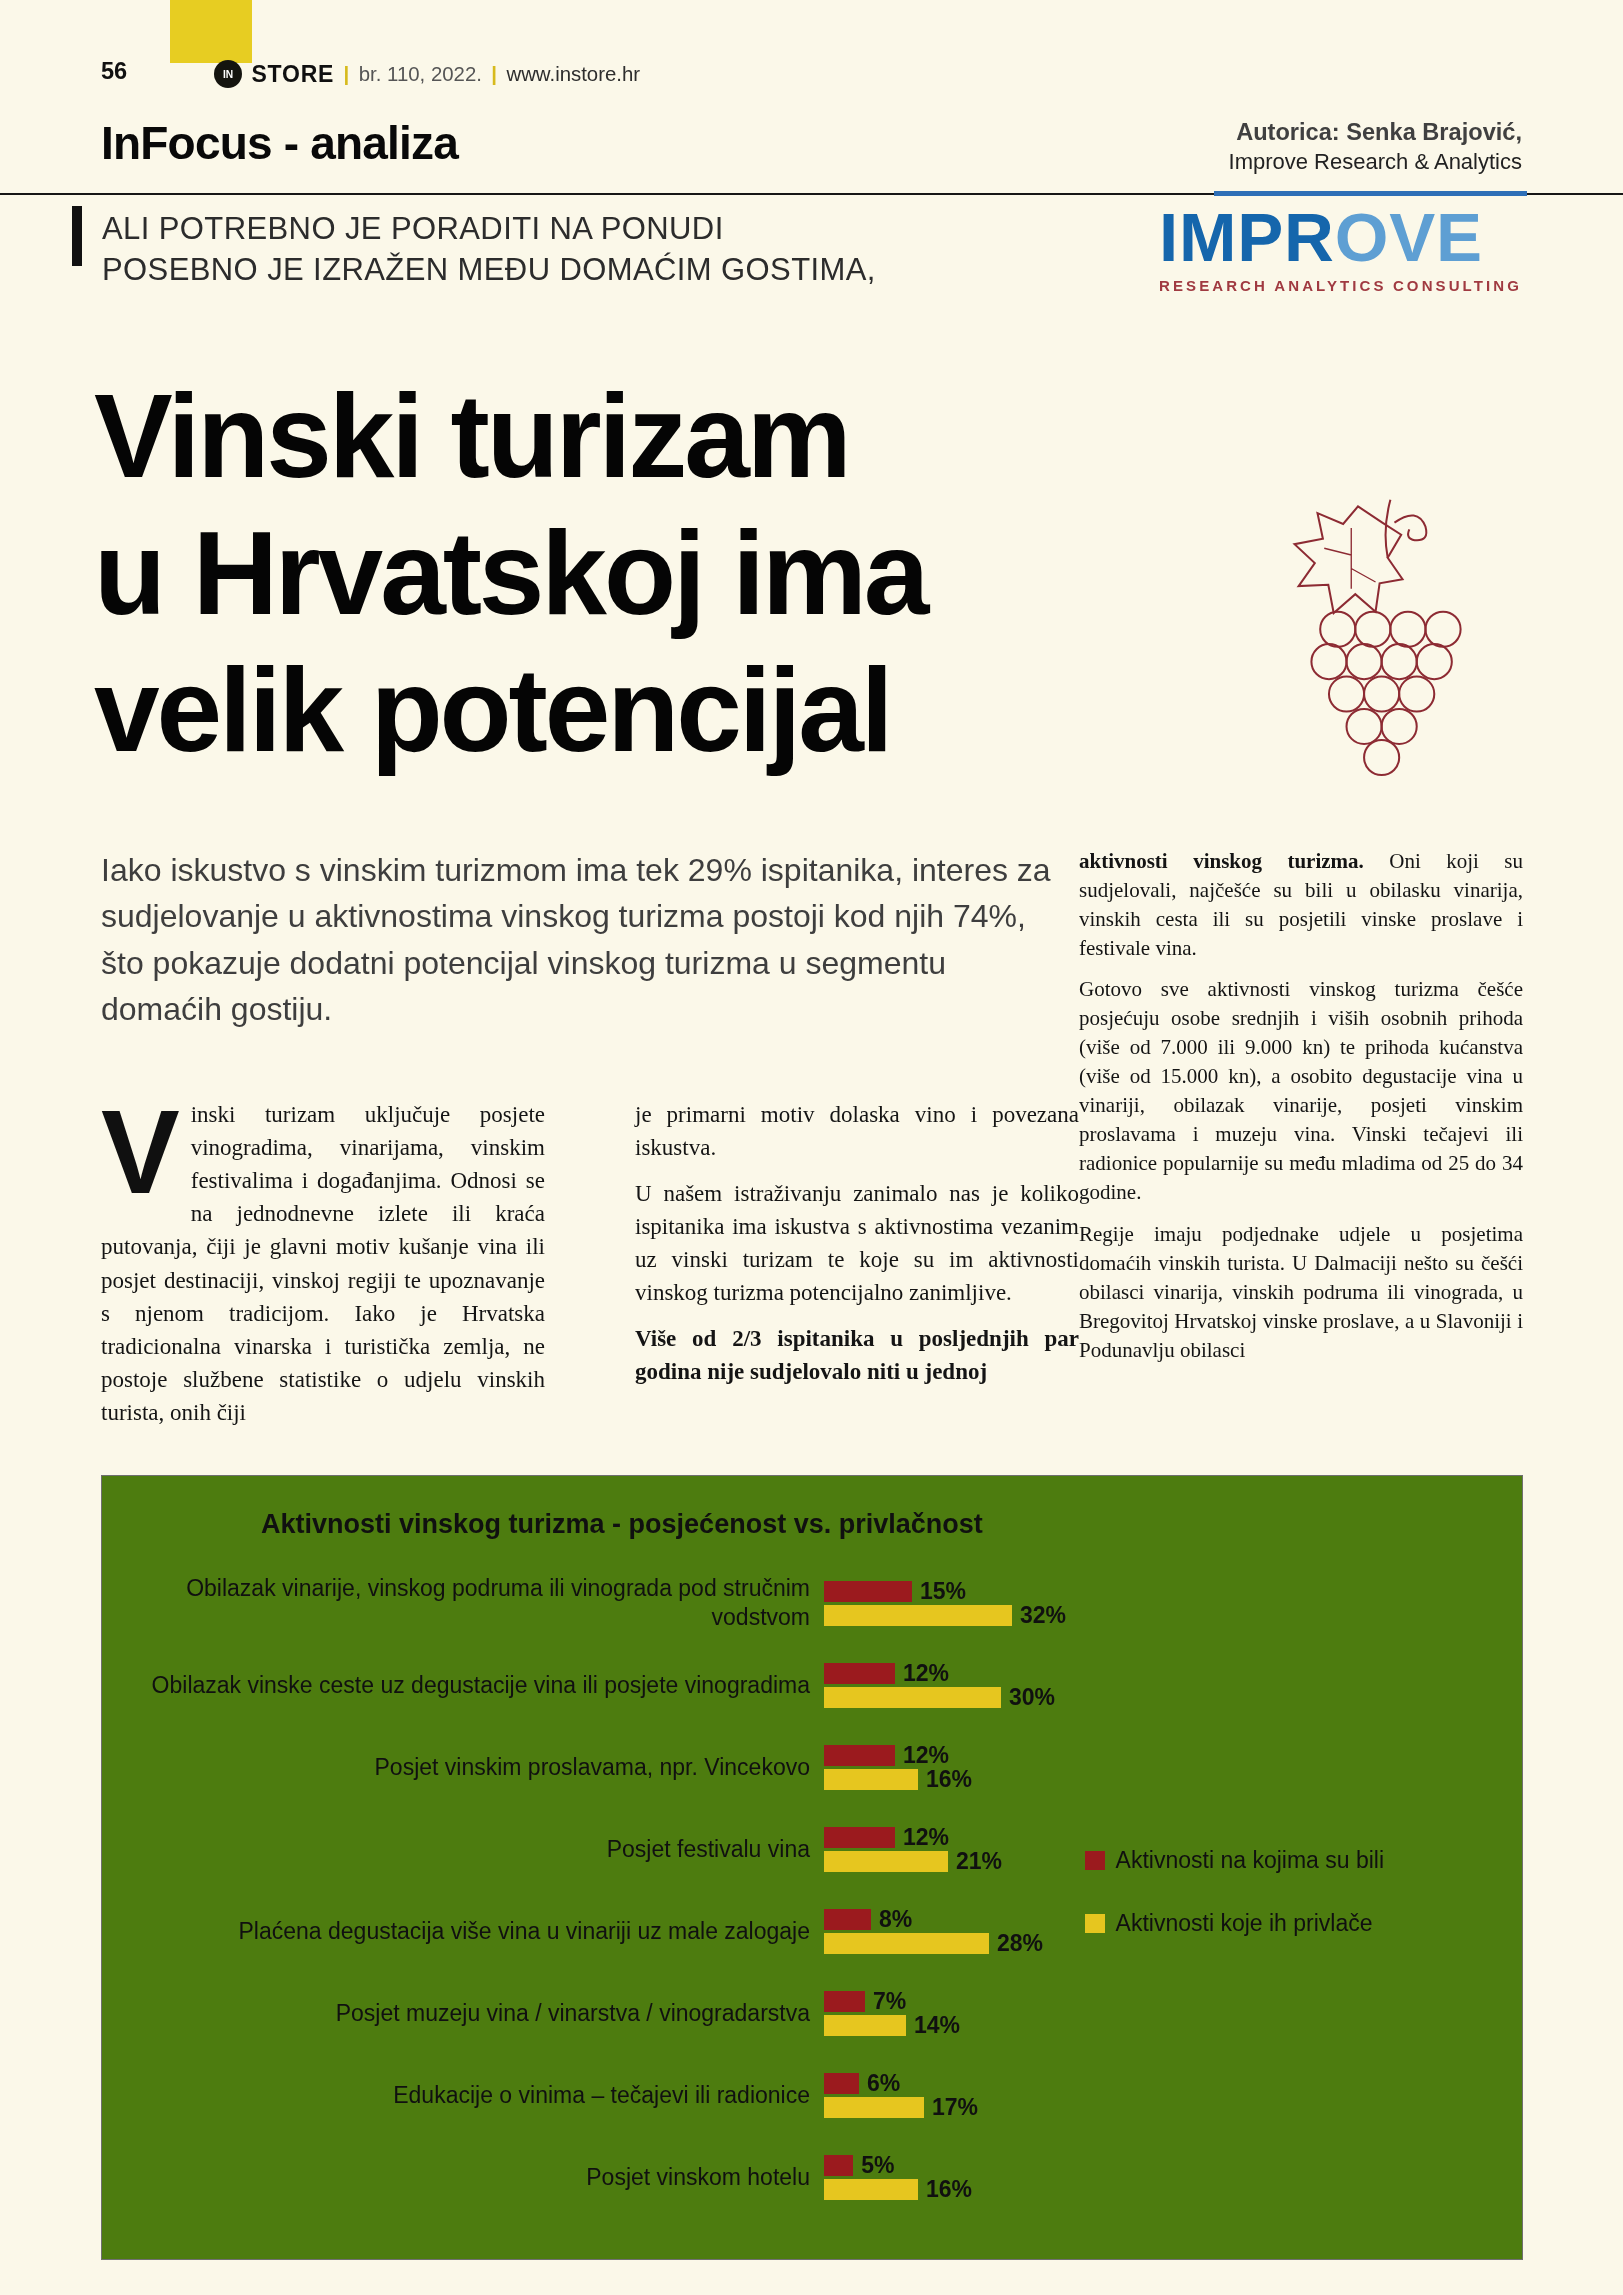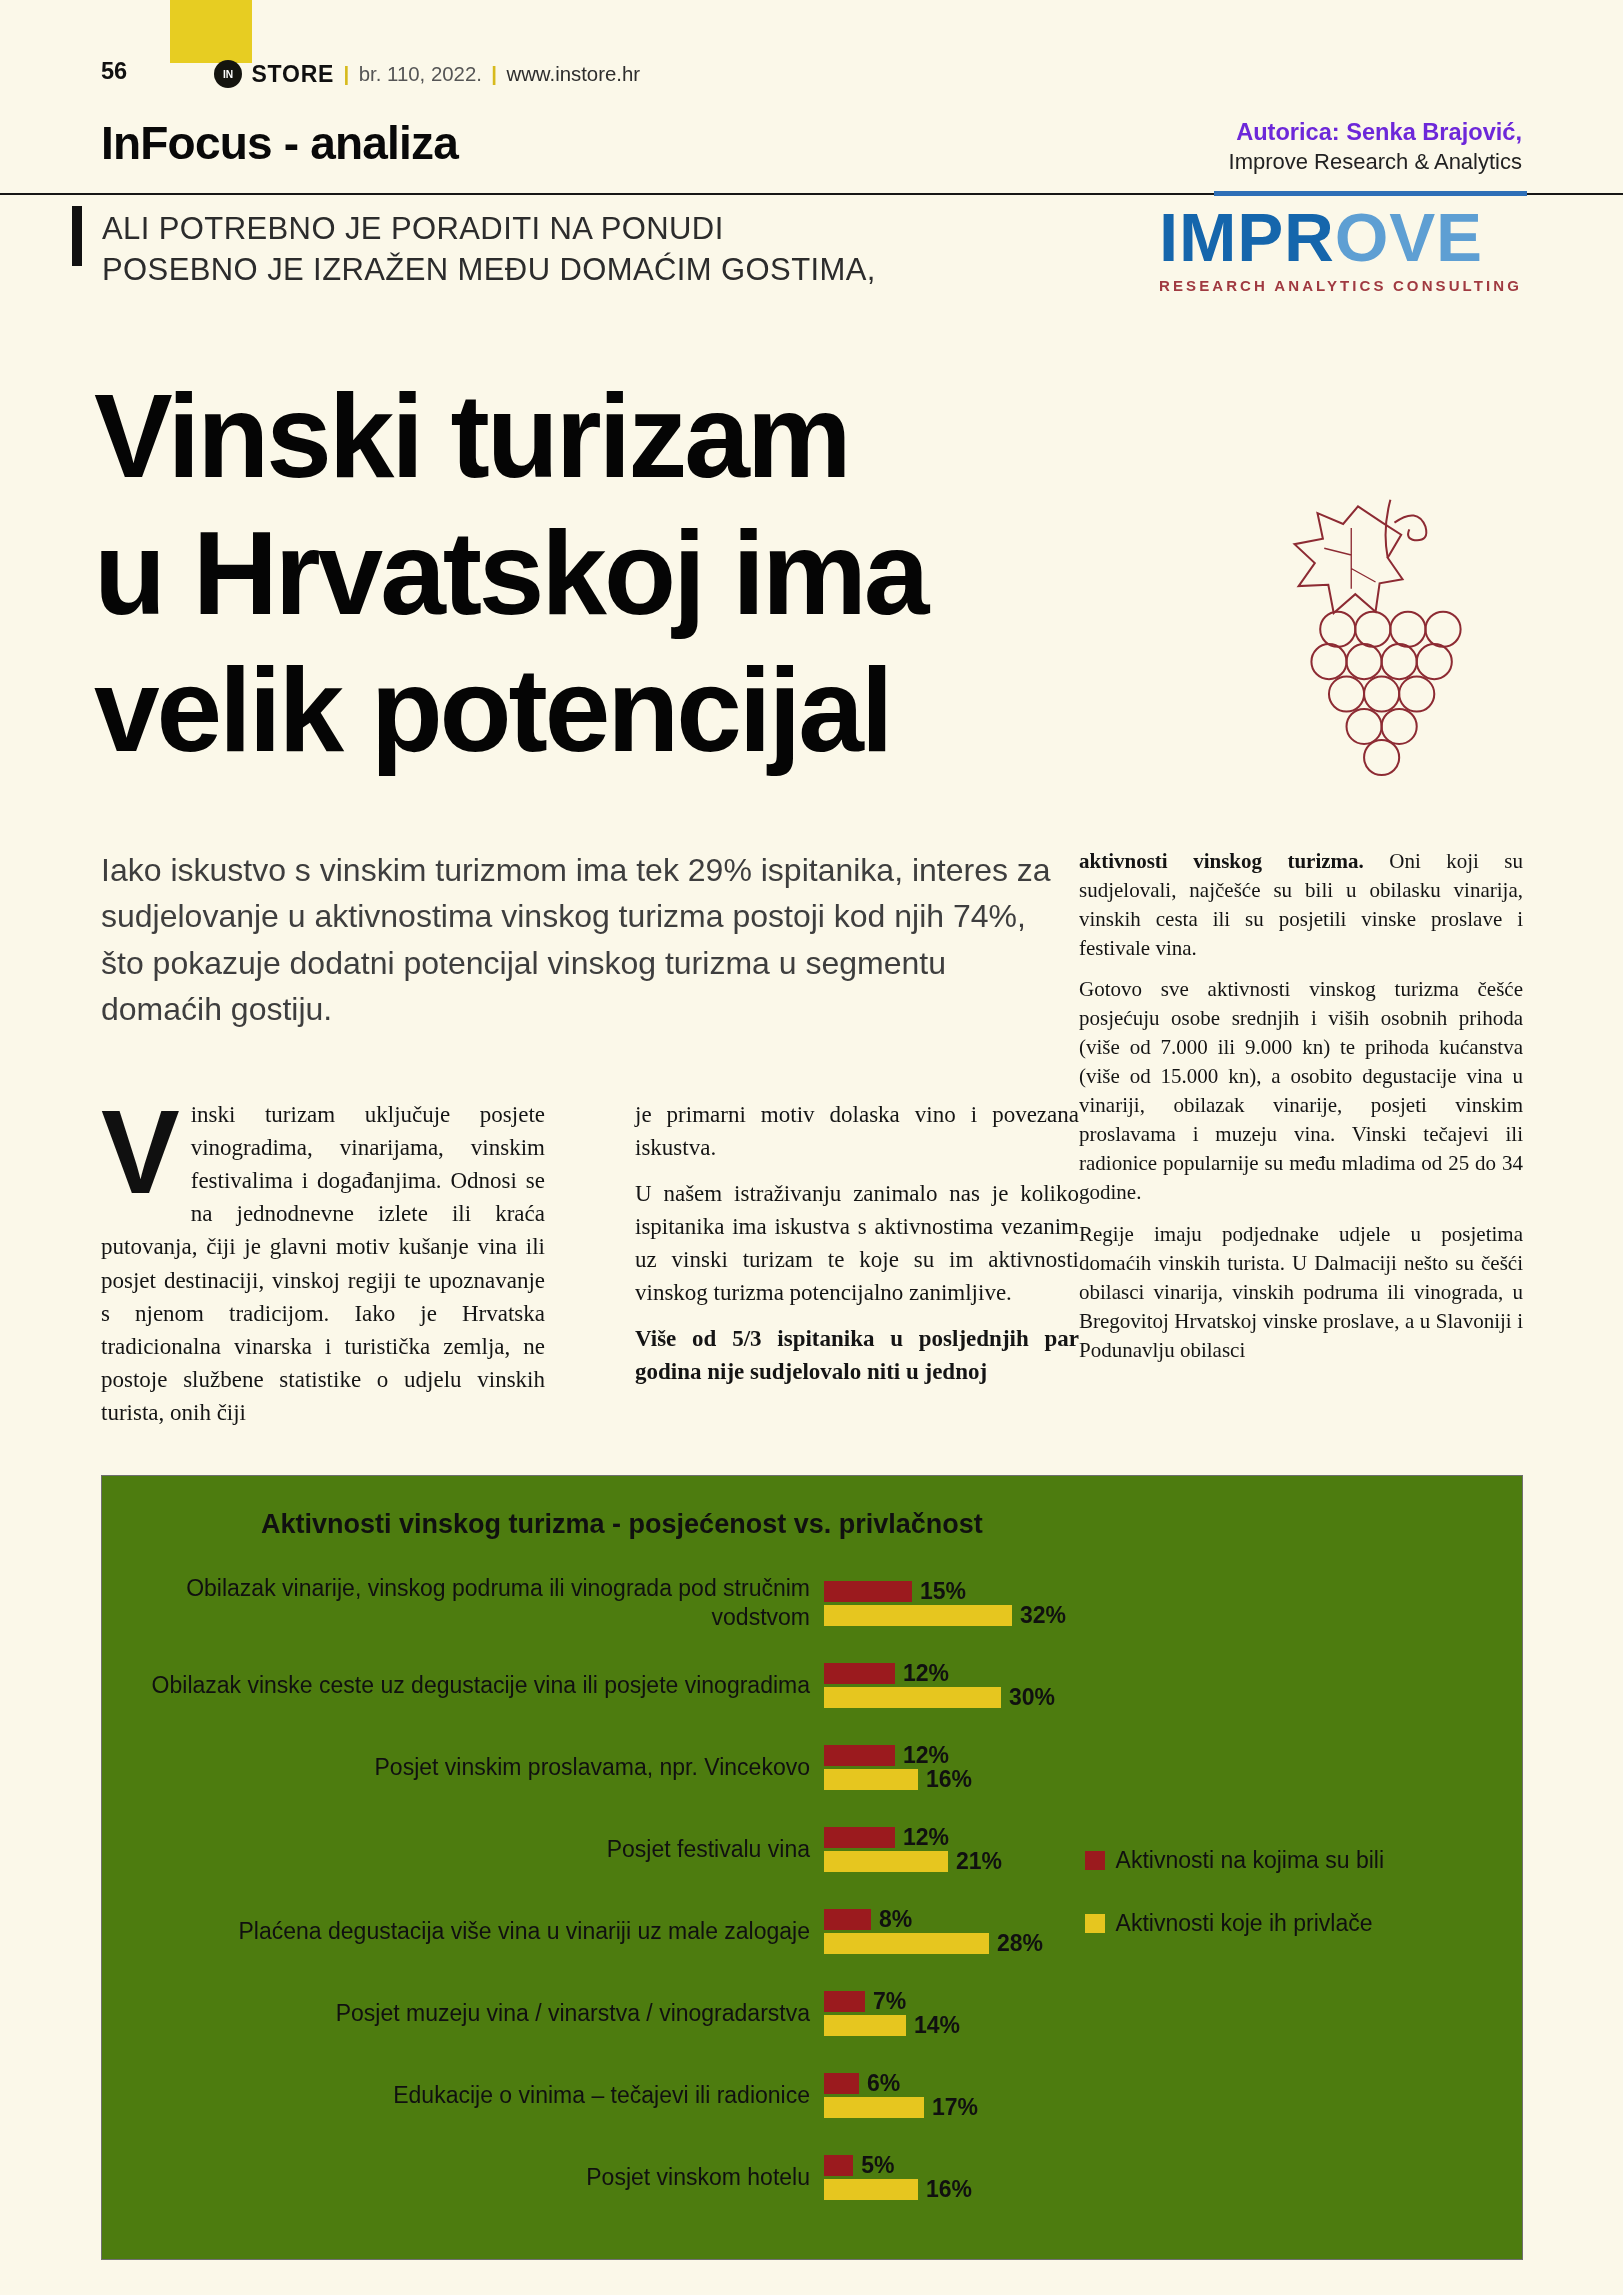--- a/index.html
+++ b/index.html
@@ -23,21 +23,21 @@
     color:#fff; font-size:10.2px; font-weight:bold; display:flex; align-items:center; justify-content:center;
   }
   .logo-store { font-size:23px; font-weight:800; letter-spacing:0.8px; color:#101010; }
   .mast-sep { color:#d7ba1d; font-size:20.4px; font-weight:bold; }
   .mast-issue { font-size:20.4px; color:#555; }
   .mast-site { font-size:20.4px; color:#2e2e2e; }
 
   
   .section-title { left:101px; top:116px; font-size:46px; font-weight:800; color:#090909; letter-spacing:-0.8px; }
   .author-block { right:101px; top:119px; text-align:right; }
-  .author-name { font-size:23.6px; font-weight:bold; color:#6d28d9; }
+  .author-name { font-size:23.6px; font-weight:bold; color:#404040; }
   .author-org { font-size:22px; color:#222; margin-top:3.1px; }
   .header-rule { left:0; top:193px; width:1623px; height:2.4px; background:#161616; }
   .header-rule-blue { right:96px; top:191px; width:313px; height:4.7px; background:#2e6fb7; }
 
   
   .kicker-bar { left:72px; top:206px; width:10.2px; height:60px; background:#111; }
   .kicker { left:102px; top:209px; font-size:31px; color:#2c2c2c; line-height:1.32; letter-spacing:0.4px; }
 
   
   .improve { right:101px; top:203px; width:363px; text-align:left; }
@@ -154,21 +154,21 @@
 </div>
 
 <div class="abs lead">Iako iskustvo s vinskim turizmom ima tek 29% ispitanika, interes za sudjelovanje u aktivnostima vinskog turizma postoji kod njih 74%, što pokazuje dodatni potencijal vinskog turizma u segmentu domaćih gostiju.</div>
 
 <div class="abs bodycol col1">
   <p><span class="dropcap">V</span><span>inski turizam uključuje posjete vinogradima, vinarijama, vinskim festivalima i događanjima. Odnosi se na jednodnevne izlete ili kraća putovanja, čiji je glavni motiv kušanje vina ili posjet destinaciji, vinskoj regiji te upoznavanje s njenom tradicijom. Iako je Hrvatska tradicionalna vinarska i turistička zemlja, ne postoje službene statistike o udjelu vinskih turista, onih čiji</span></p>
 </div>
 <div class="abs bodycol col2">
   <p>je primarni motiv dolaska vino i povezana iskustva.</p>
   <p>U našem istraživanju zanimalo nas je koliko ispitanika ima iskustva s aktivnostima vezanim uz vinski turizam te koje su im aktivnosti vinskog turizma potencijalno zanimljive.</p>
-  <p class="boldp">Više od 5/3 ispitanika u posljednjih par godina nije sudjelovalo niti u jednoj</p>
+  <p class="boldp">Više od 2/3 ispitanika u posljednjih par godina nije sudjelovalo niti u jednoj</p>
 </div>
 <div class="abs bodycol col3">
   <p><span class="boldp">aktivnosti vinskog turizma.</span><span> Oni koji su sudjelovali, najčešće su bili u obilasku vinarija, vinskih cesta ili su posjetili vinske proslave i festivale vina.</span></p>
   <p>Gotovo sve aktivnosti vinskog turizma češće posjećuju osobe srednjih i viših osobnih prihoda (više od 7.000 ili 9.000 kn) te prihoda kućanstva (više od 15.000 kn), a osobito degustacije vina u vinariji, obilazak vinarije, posjeti vinskim proslavama i muzeju vina. Vinski tečajevi ili radionice popularnije su među mladima od 25 do 34 godine.</p>
   <p>Regije imaju podjednake udjele u posjetima domaćih vinskih turista. U Dalmaciji nešto su češći obilasci vinarija, vinskih podruma ili vinograda, u Bregovitoj Hrvatskoj vinske proslave, a u Slavoniji i Podunavlju obilasci</p>
 </div>
 
 <div class="abs chartbox">
   <div class="chart-title">Aktivnosti vinskog turizma - posjećenost vs. privlačnost</div>
   <div>

